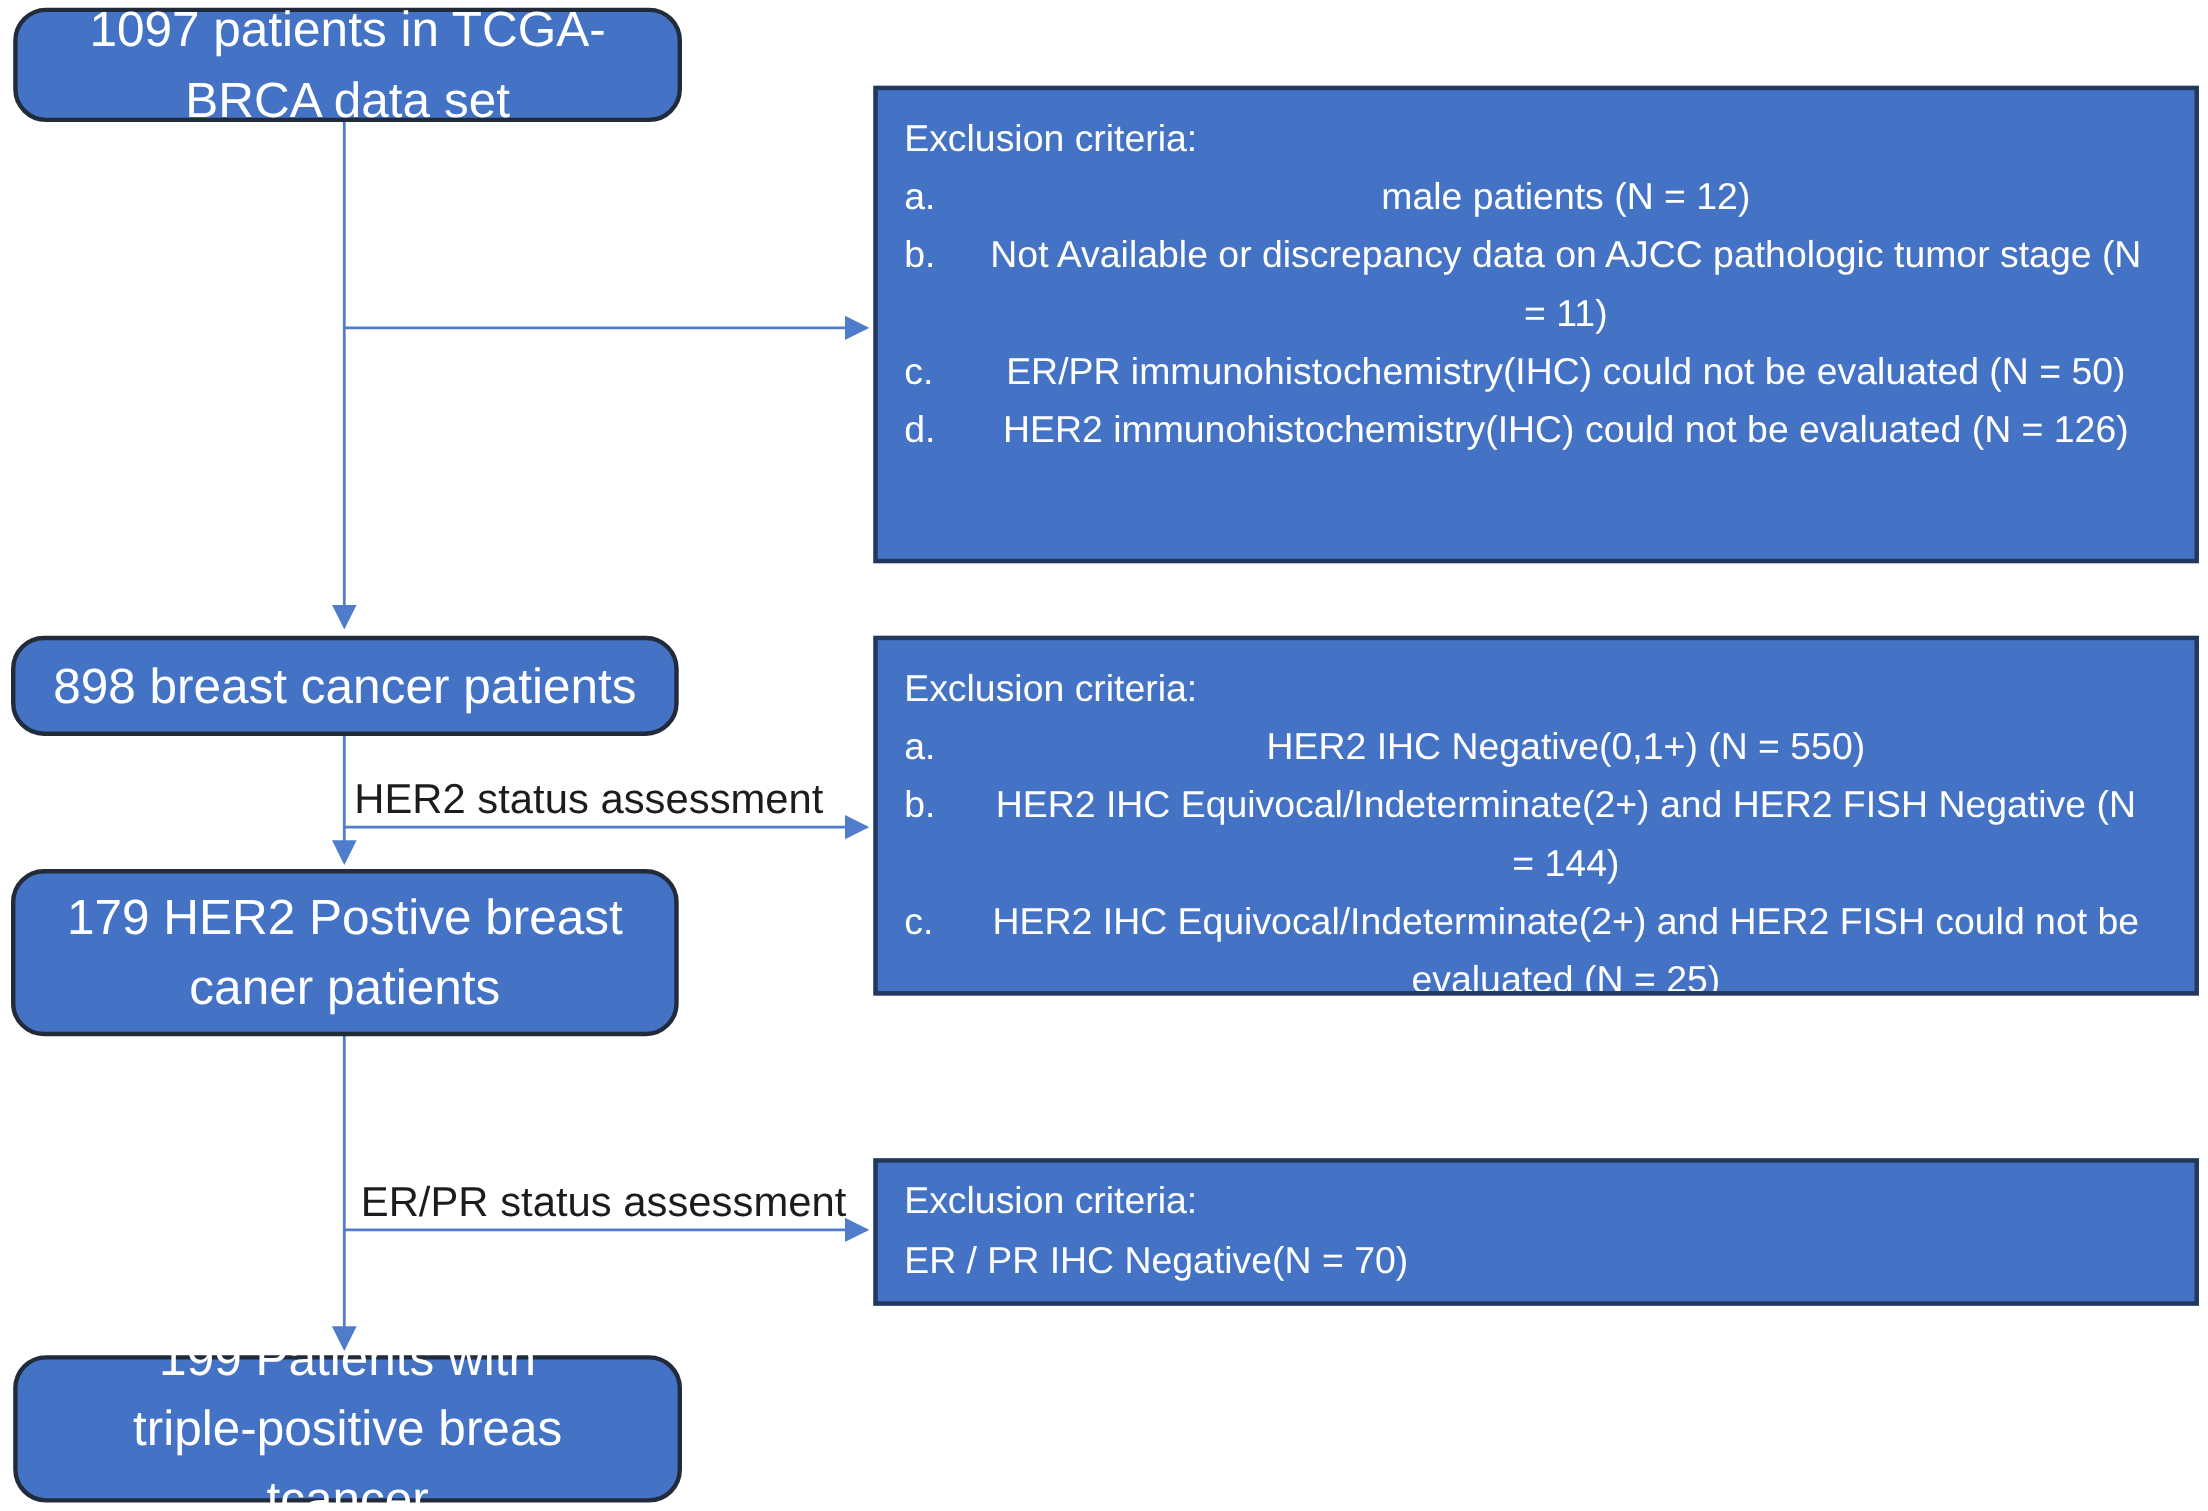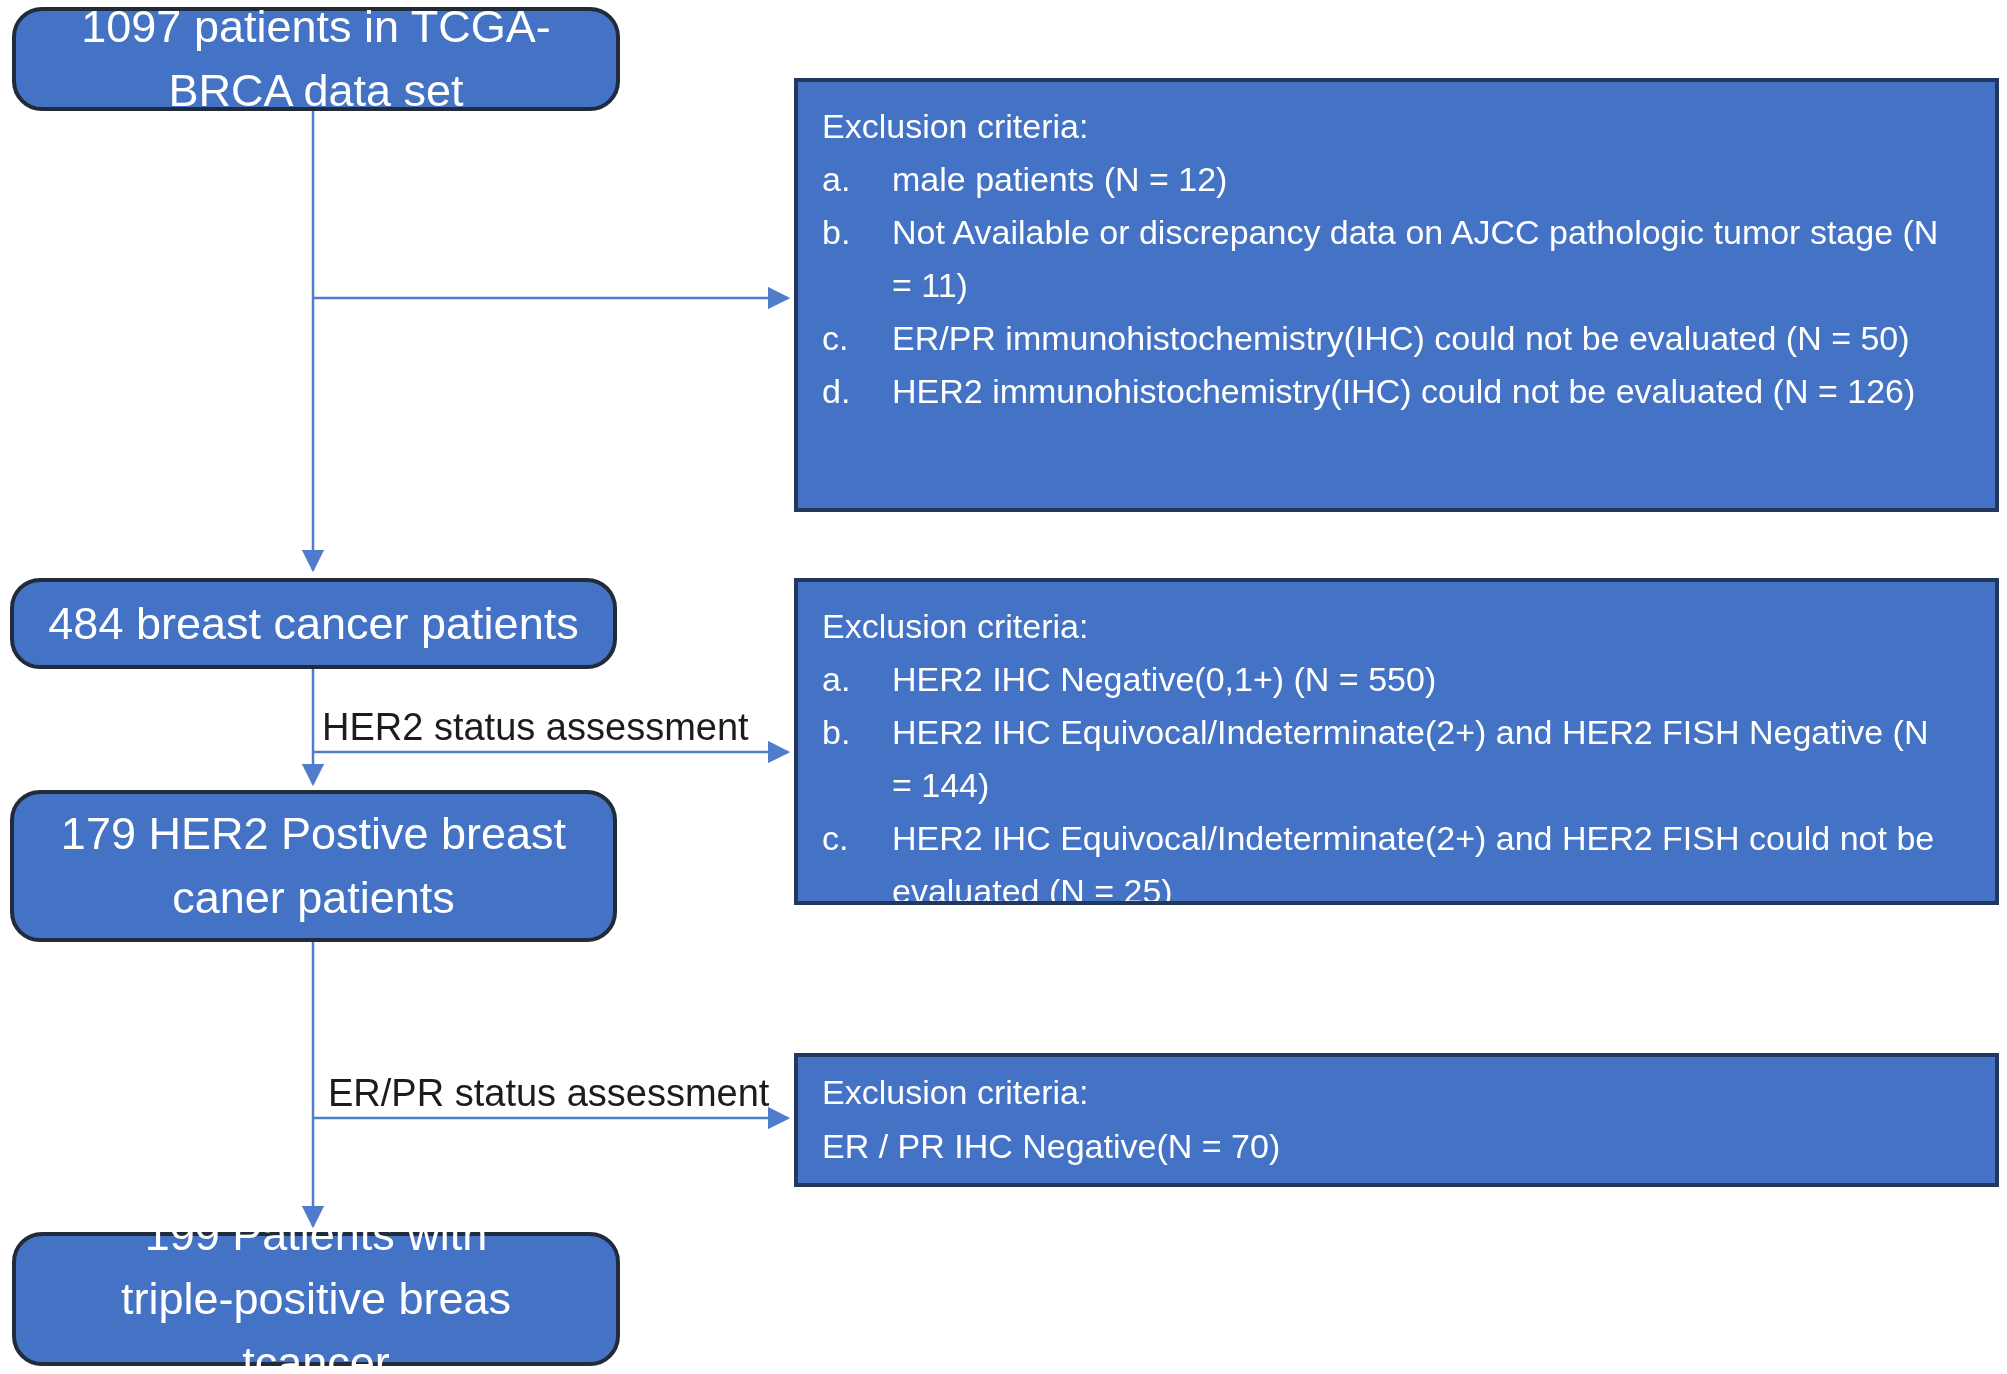--- a/index.html
+++ b/index.html
@@ -56,21 +56,21 @@
     line-height:53px;
     padding:18px 40px 6px 24px;
     overflow:hidden;
   }
   #panel-1{top:78px;   height:434px;}
   #panel-2{top:578px;  height:327px;}
   #panel-3{top:1053px; height:134px; line-height:54px; padding-top:8px;}
   .panel-title{white-space:nowrap;}
   .crit-item{display:flex;}
   .crit-marker{flex:0 0 70px;}
-  .crit-text{flex:1;}
+  .crit-text{flex:1;text-align:center;}
   
   .edge-label{
     position:absolute;
     color:var(--label-text);
     font-size:38px;
     white-space:nowrap;
   }
   #label-her2{left:322px; top:706px;}
   #label-erpr{left:328px; top:1072px;}
   
@@ -103,21 +103,21 @@
     <line x1="313" y1="752" x2="788" y2="752" marker-end="url(#arrowhead)"></line>
     <line x1="313" y1="926" x2="313" y2="1226" marker-end="url(#arrowhead)"></line>
     <line x1="313" y1="1118" x2="788" y2="1118" marker-end="url(#arrowhead)"></line>
   </svg>
 
   <div class="node" id="node-start">
     <span class="node-label w470">1097 patients in TCGA-BRCA data set</span>
   </div>
 
   <div class="node" id="node-breast">
-    <span class="node-label">484 breast cancer patients</span>
+    <span class="node-label">898 breast cancer patients</span>
   </div>
 
   <div class="node" id="node-her2">
     <span class="node-label w530">179 HER2 Postive breast caner patients</span>
   </div>
 
   <div class="node" id="node-triple">
     <span class="node-label w430">199 Patients with triple-positive breas tcancer</span>
   </div>
 

